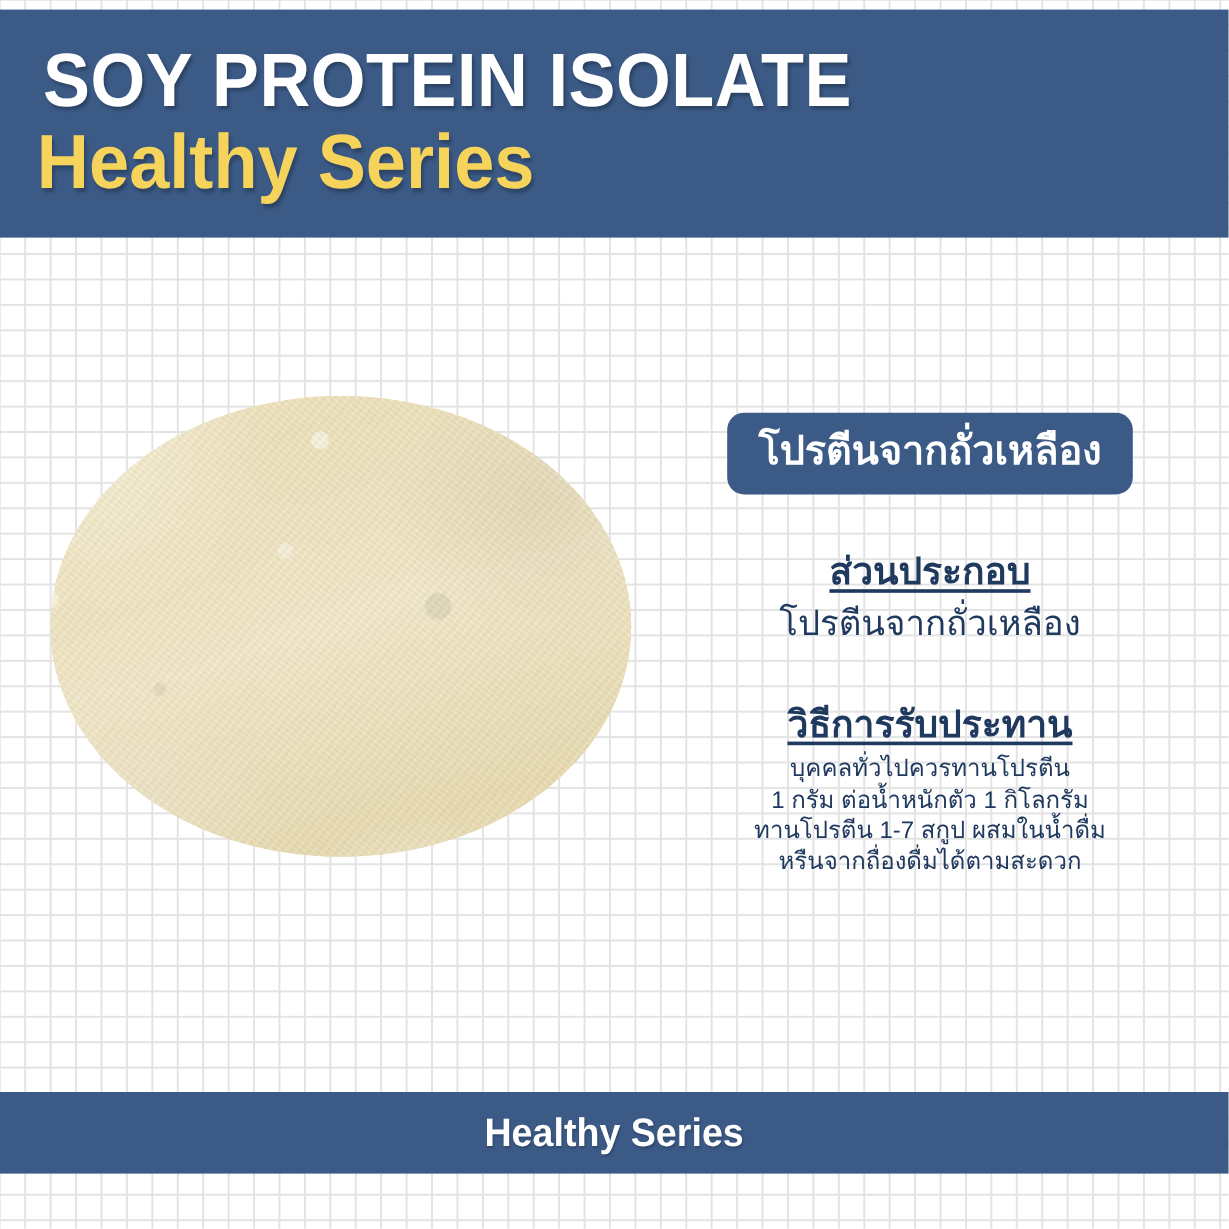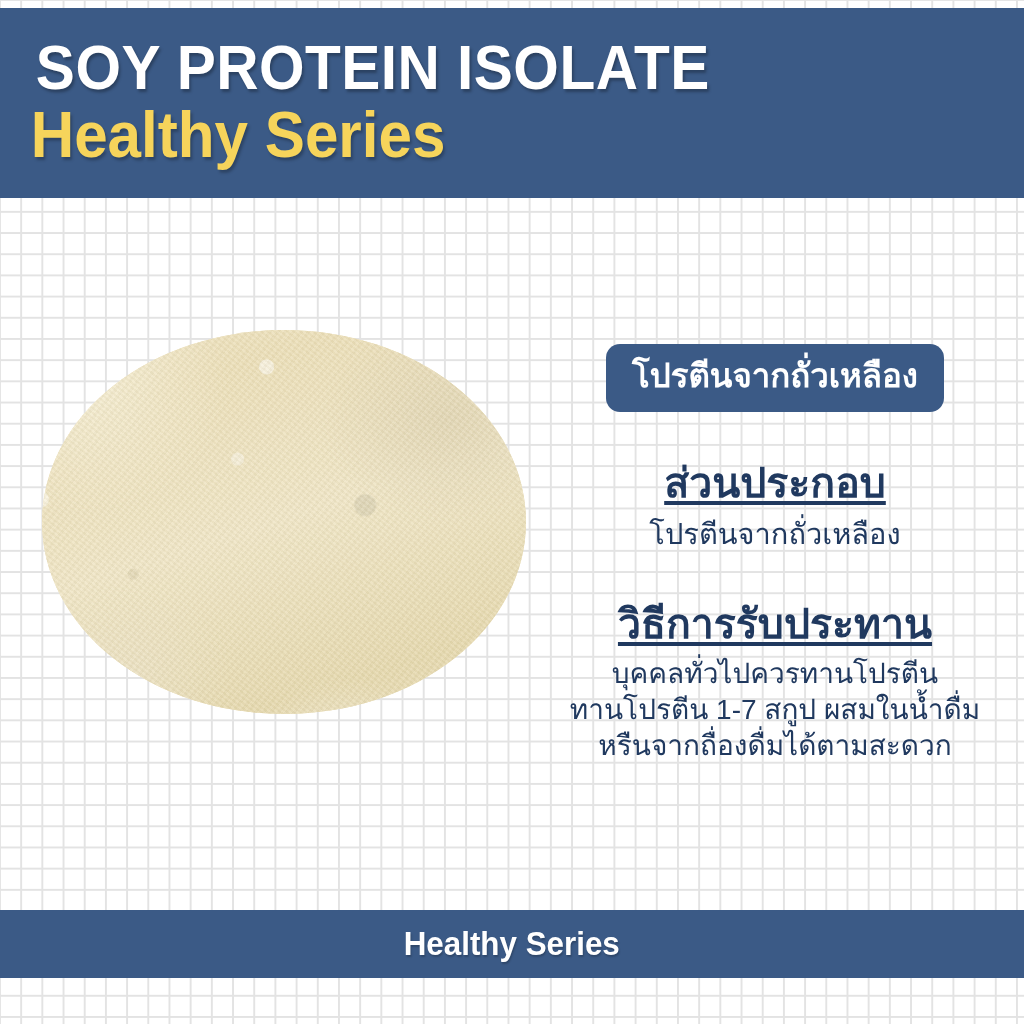--- a/index.html
+++ b/index.html
@@ -133,38 +133,38 @@
     padding: 14px 26px 18px 26px;
     font-size: 33px;
     font-weight: 700;
     line-height: 1.1;
     white-space: nowrap;
   }
   .section {
     margin-top: 44px;
   }
   .section-heading {
-    font-size: 41px;
+    font-size: 31px;
     font-weight: 700;
     text-decoration: underline;
     text-underline-offset: 4px;
     line-height: 1.35;
     color: #20395f;
   }
   .section-body {
     font-size: 29px;
     font-weight: 400;
     line-height: 1.28;
     color: #20395f;
     margin-top: 4px;
   }
   .section-body .line { display: block; white-space: nowrap; }
 
   .usage { }
-  .usage .section-body .line { font-size: 28px; text-align: center; }
+  .usage .section-body .line { font-size: 20px; text-align: center; }
 
   
   .footer-banner {
     position: absolute;
     left: 0;
     top: 910px;
     width: 1024px;
     height: 68px;
     background: #3b5a86;
     display: flex;
@@ -203,20 +203,21 @@
 
     <div class="section">
       <div class="section-heading">ส่วนประกอบ</div>
       <div class="section-body">โปรตีนจากถั่วเหลือง</div>
     </div>
 
     <div class="section usage">
       <div class="section-heading">วิธีการรับประทาน</div>
       <div class="section-body">
         <span class="line">บุคคลทั่วไปควรทานโปรตีน</span>
+        <span class="line">1 กรัม ต่อน้ำหนักตัว 1 กิโลกรัม</span>
         <span class="line">ทานโปรตีน 1-7 สกูป ผสมในน้ำดื่ม</span>
         <span class="line">หรืนจากถื่องดื่มได้ตามสะดวก</span>
       </div>
     </div>
 
   </div>
 
   <div class="footer-banner">
     <div class="footer-text">Healthy Series</div>
   </div>

